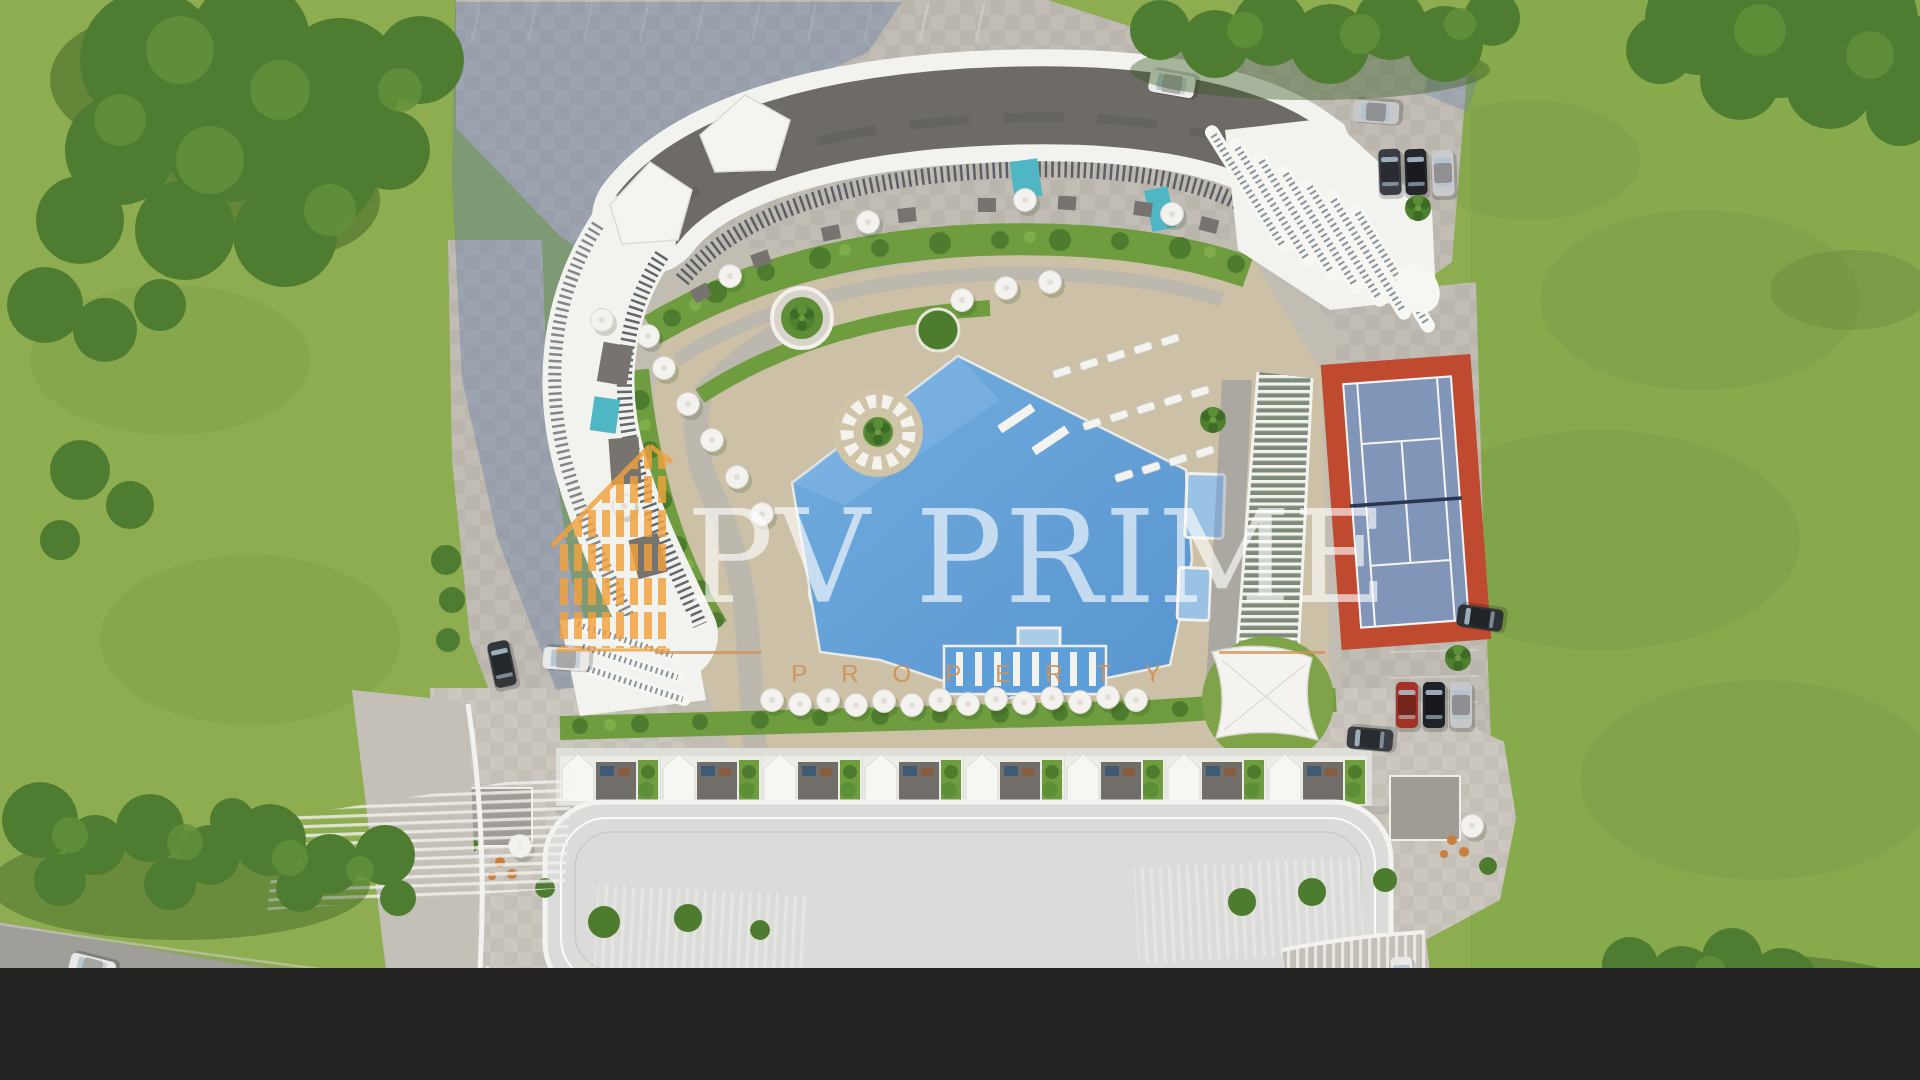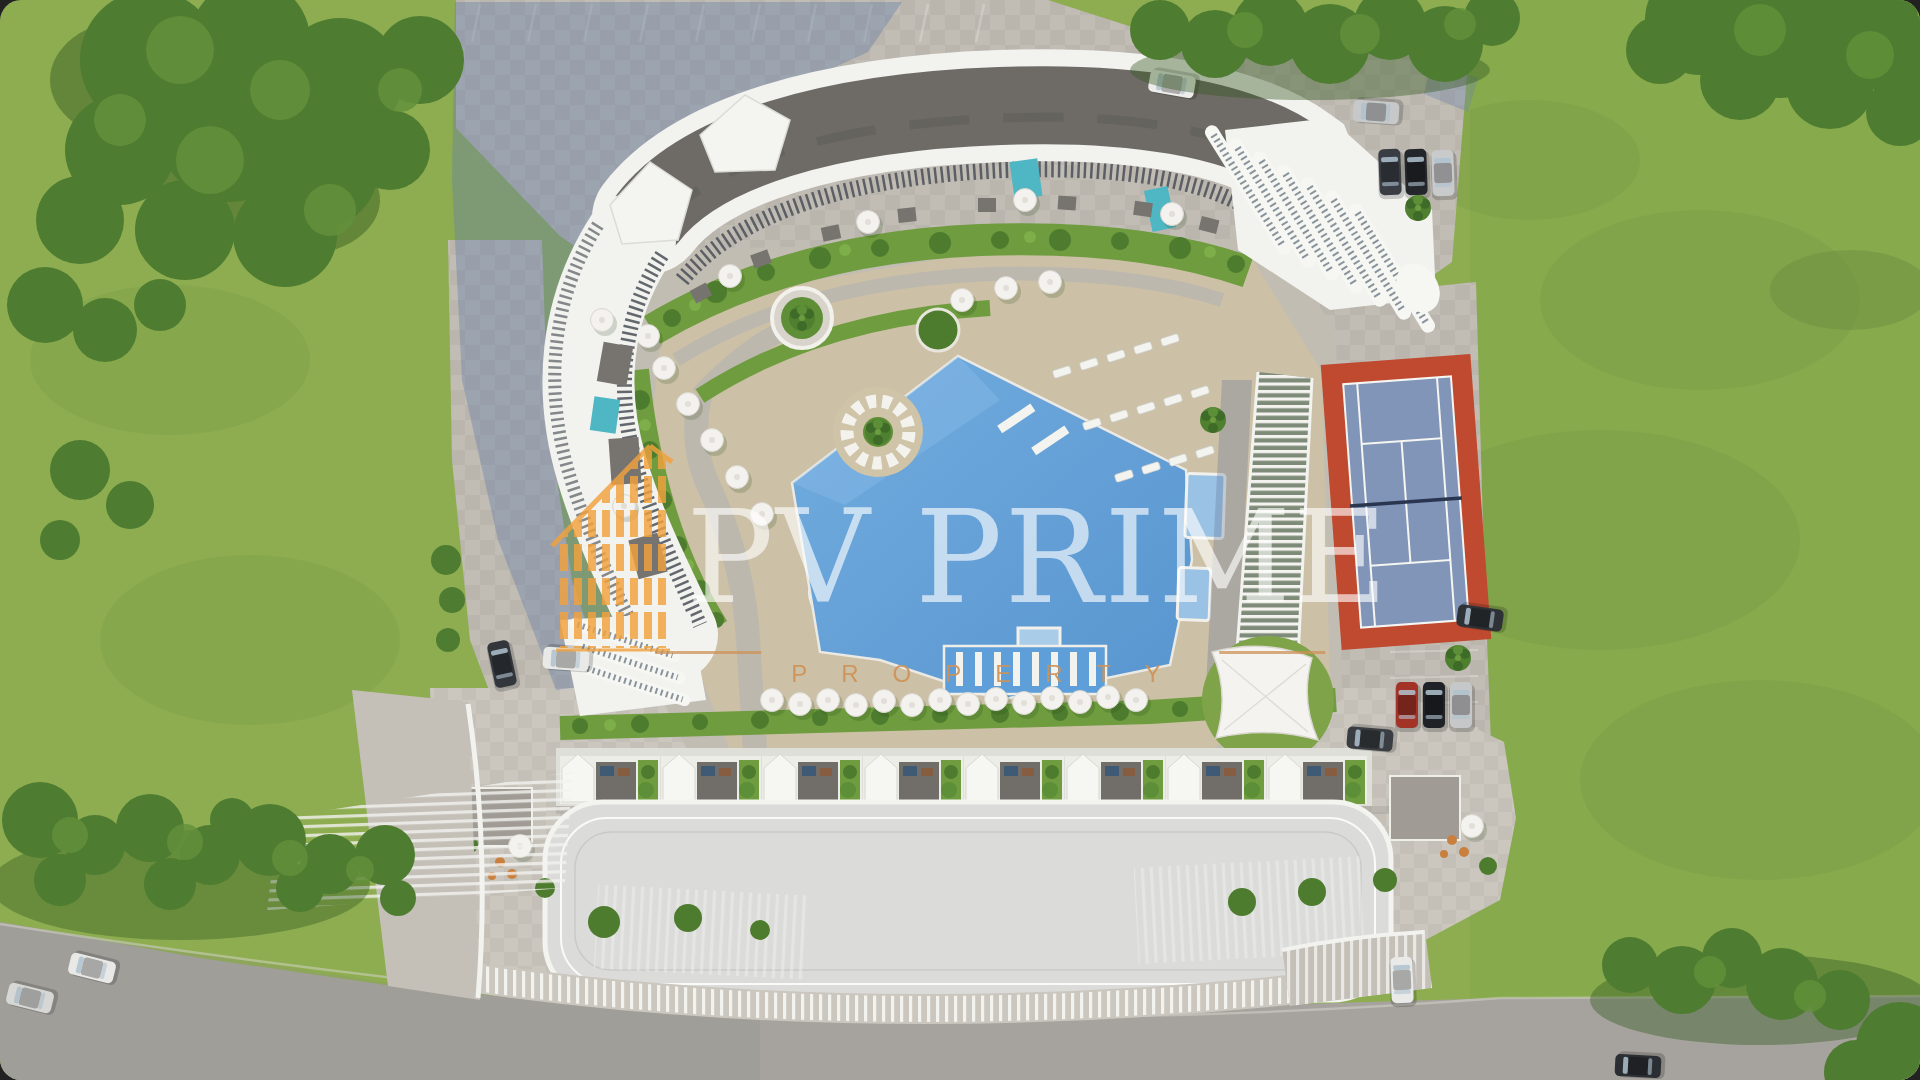--- a/index.html
+++ b/index.html
@@ -1,16 +1,16 @@
 <!DOCTYPE html>
 <html><head>
 <meta charset="utf-8">
 <style>
   html,body{margin:0;padding:0;background:#222;}
-  .stage{position:relative;width:1920px;height:1080px;overflow:hidden;background:#404040;font-family:"DejaVu Serif",serif;border-radius:21px;}
+  .stage{position:relative;width:1920px;height:968px;overflow:hidden;background:#404040;font-family:"DejaVu Serif",serif;}
   .stage svg{position:absolute;left:0;top:0;}
   .watermark{position:absolute;left:0;top:0;width:100%;height:100%;pointer-events:none;}
   .wm-title{
     position:absolute;left:1038px;top:492px;transform:translateX(-50%);
     font-family:"DejaVu Serif",serif;font-size:130px;line-height:1;
     color:rgba(255,255,255,0.63);letter-spacing:2px;white-space:nowrap;
   }
   .wm-sub-row{
     position:absolute;left:990px;top:618px;transform:translateX(-50%);
     display:flex;align-items:center;gap:24px;

